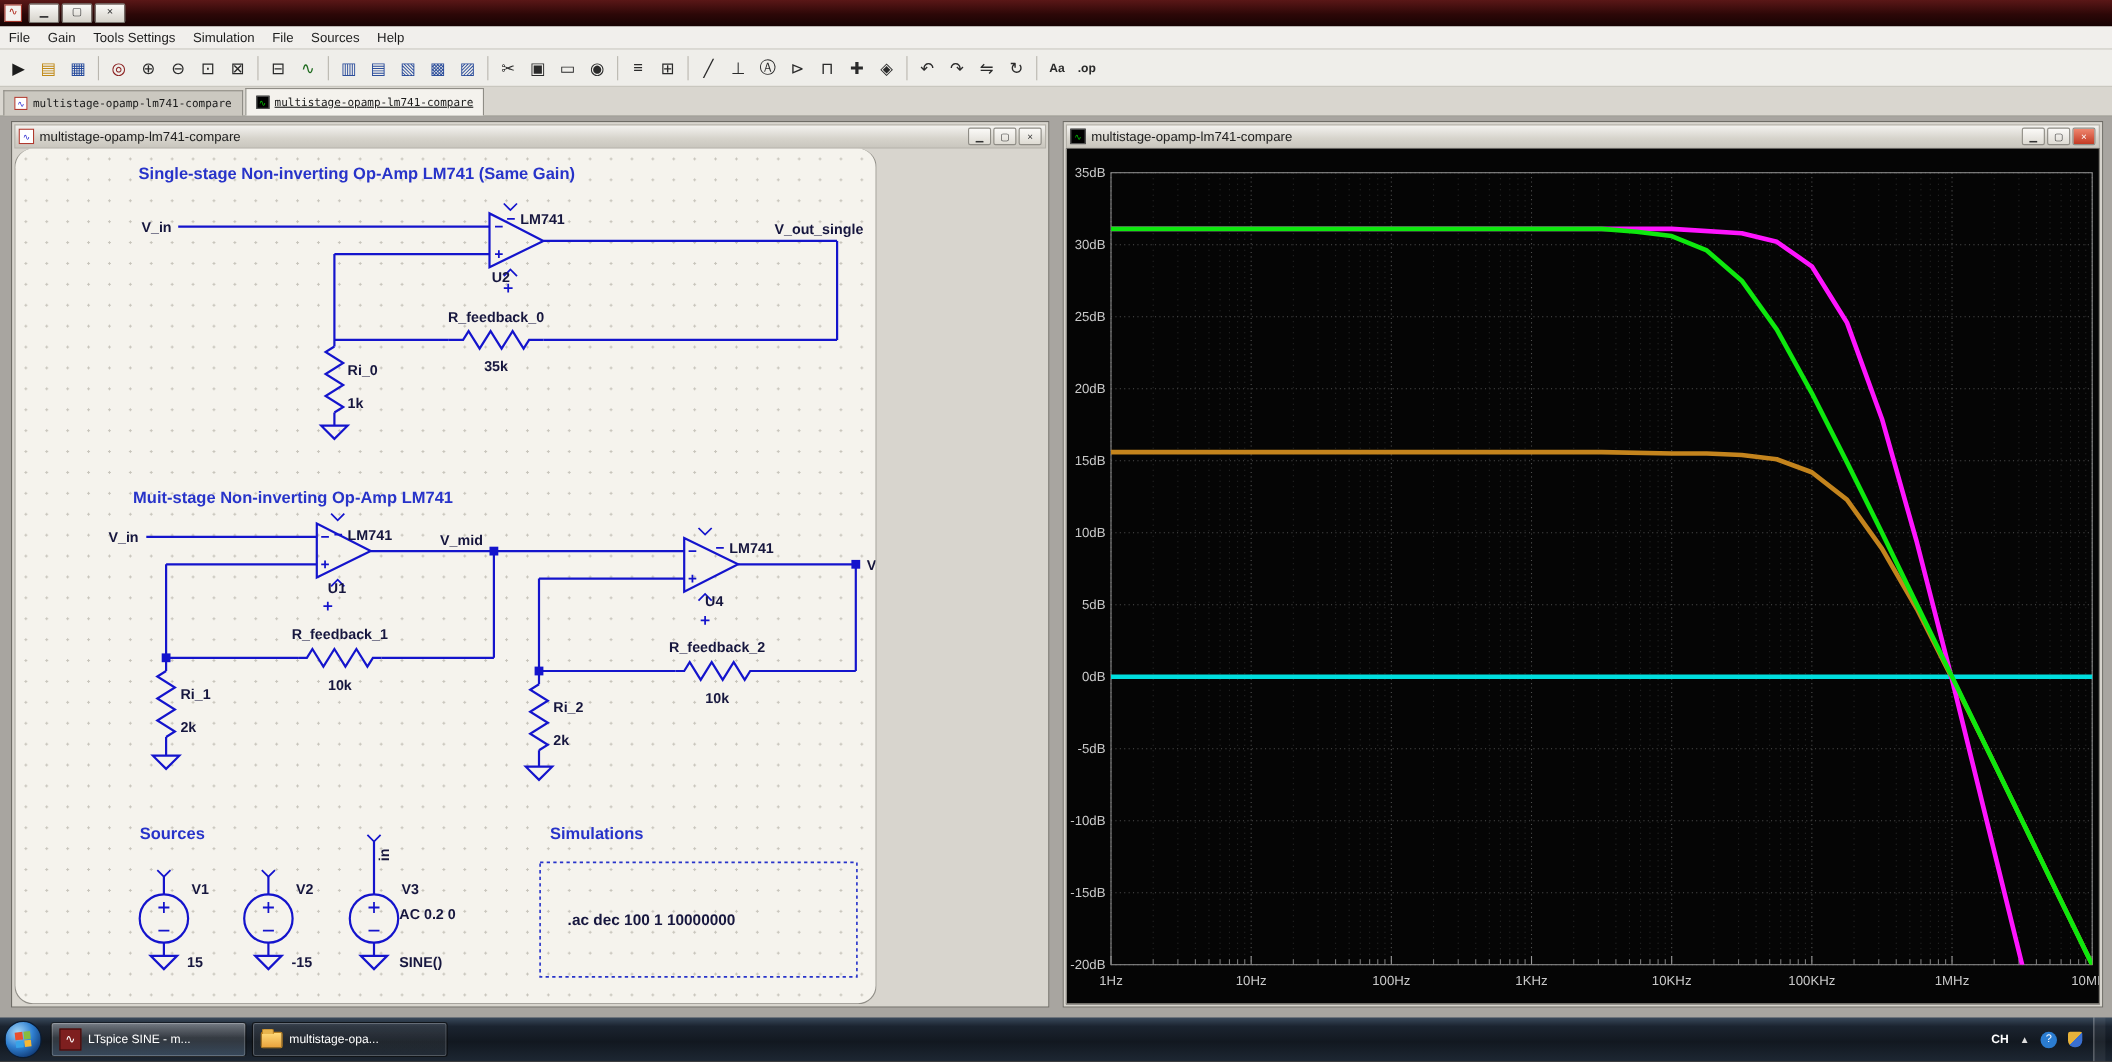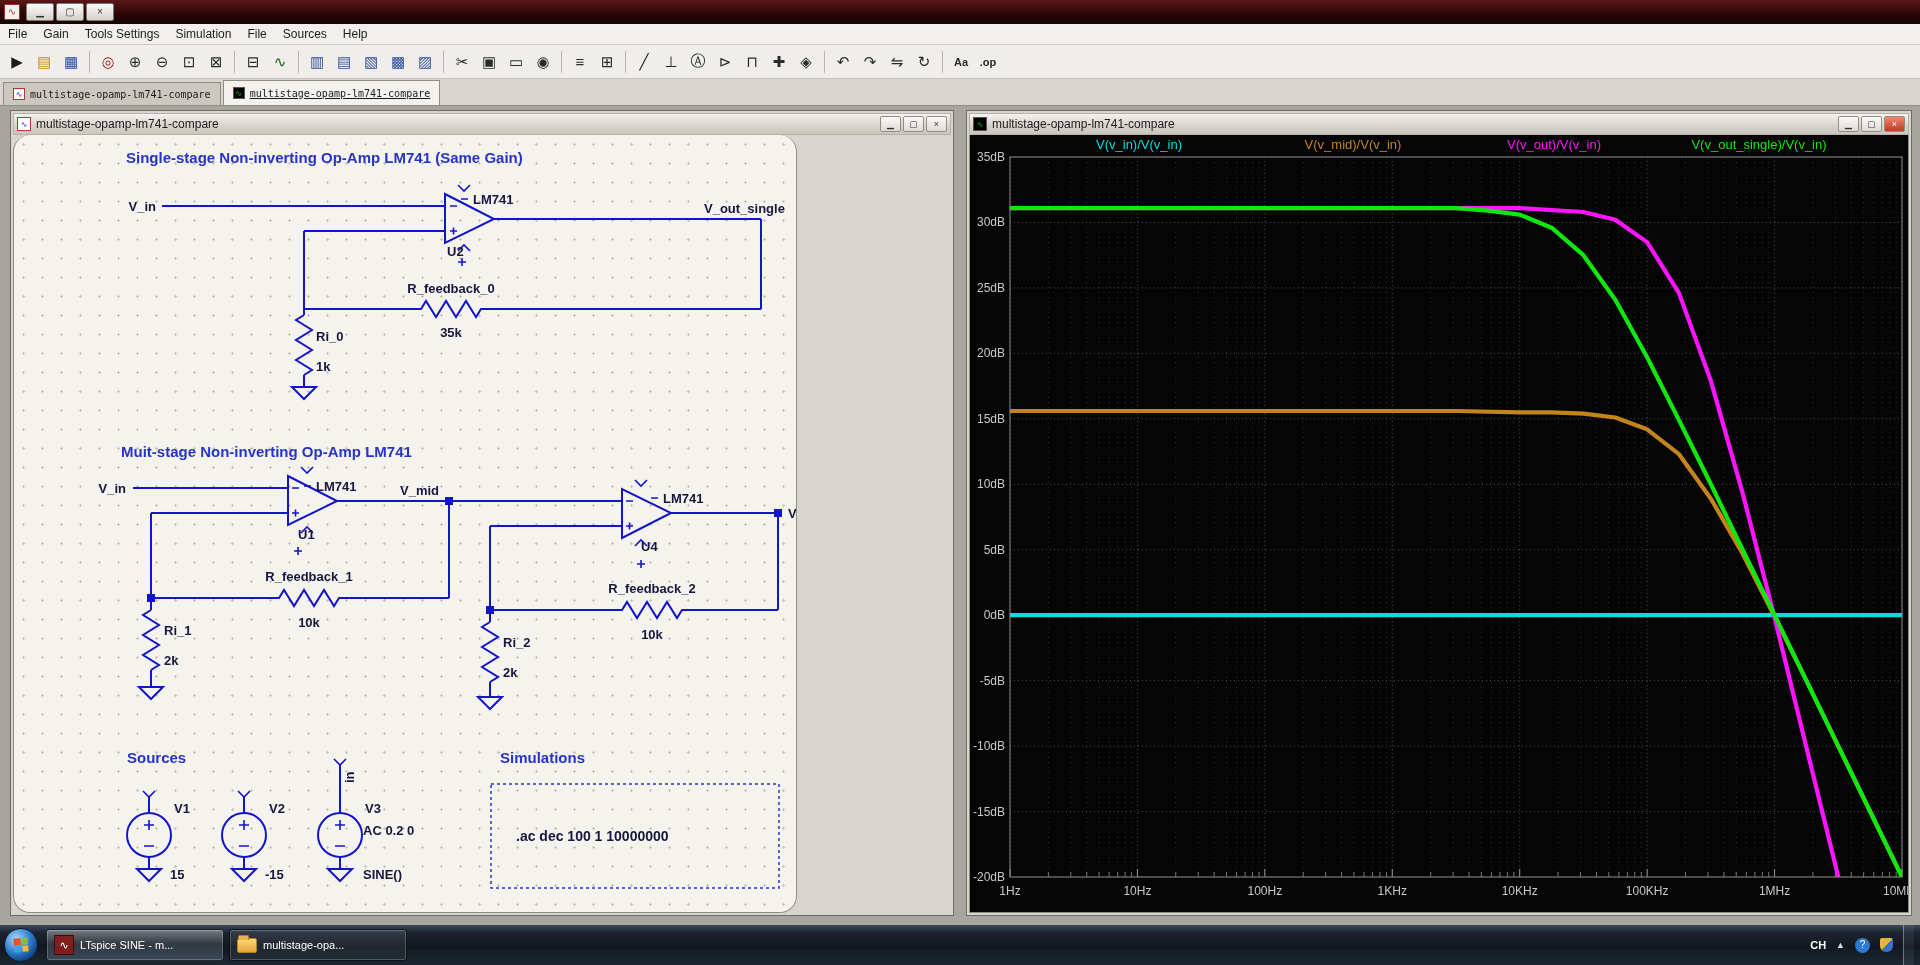--- a/index.html
+++ b/index.html
@@ -299,26 +299,20 @@
 
     <div class="cwin" id="win-waveform">
       <div class="tbar">
         <div class="cicon ticon waveform">∿</div>
         <div class="ctitle">multistage-opamp-lm741-compare</div>
         <div class="cbtn">▁</div>
         <div class="cbtn">▢</div>
         <div class="cbtn red">×</div>
       </div>
       <div class="content">
-        <div id="plot-legend">
-            <span style="left: 169px; color: rgb(0, 222, 222);">V(v_in)/V(v_in)</span>
-            <span style="left: 383px; color: rgb(196, 132, 29);">V(v_mid)/V(v_in)</span>
-            <span style="left: 584px; color: rgb(255, 20, 255);">V(v_out)/V(v_in)</span>
-            <span style="left: 789px; color: rgb(14, 232, 14);">V(v_out_single)/V(v_in)</span>
-          </div>
         <svg id="plot-svg" width="940" height="778" viewBox="0 0 940 778">
             <line x1="78.35982230461016" y1="22" x2="78.35982230461016" y2="742" stroke="#2b2b2b" stroke-dasharray="1 4"></line>
             <line x1="100.79887988713412" y1="22" x2="100.79887988713412" y2="742" stroke="#2b2b2b" stroke-dasharray="1 4"></line>
             <line x1="116.71964460922034" y1="22" x2="116.71964460922034" y2="742" stroke="#2b2b2b" stroke-dasharray="1 4"></line>
             <line x1="129.06874912396125" y1="22" x2="129.06874912396125" y2="742" stroke="#2b2b2b" stroke-dasharray="1 4"></line>
             <line x1="139.15870219174428" y1="22" x2="139.15870219174428" y2="742" stroke="#2b2b2b" stroke-dasharray="1 4"></line>
             <line x1="147.68963595610245" y1="22" x2="147.68963595610245" y2="742" stroke="#2b2b2b" stroke-dasharray="1 4"></line>
             <line x1="155.07946691383052" y1="22" x2="155.07946691383052" y2="742" stroke="#2b2b2b" stroke-dasharray="1 4"></line>
             <line x1="161.59775977426824" y1="22" x2="161.59775977426824" y2="742" stroke="#2b2b2b" stroke-dasharray="1 4"></line>
             <line x1="205.7883937331816" y1="22" x2="205.7883937331816" y2="742" stroke="#2b2b2b" stroke-dasharray="1 4"></line>

